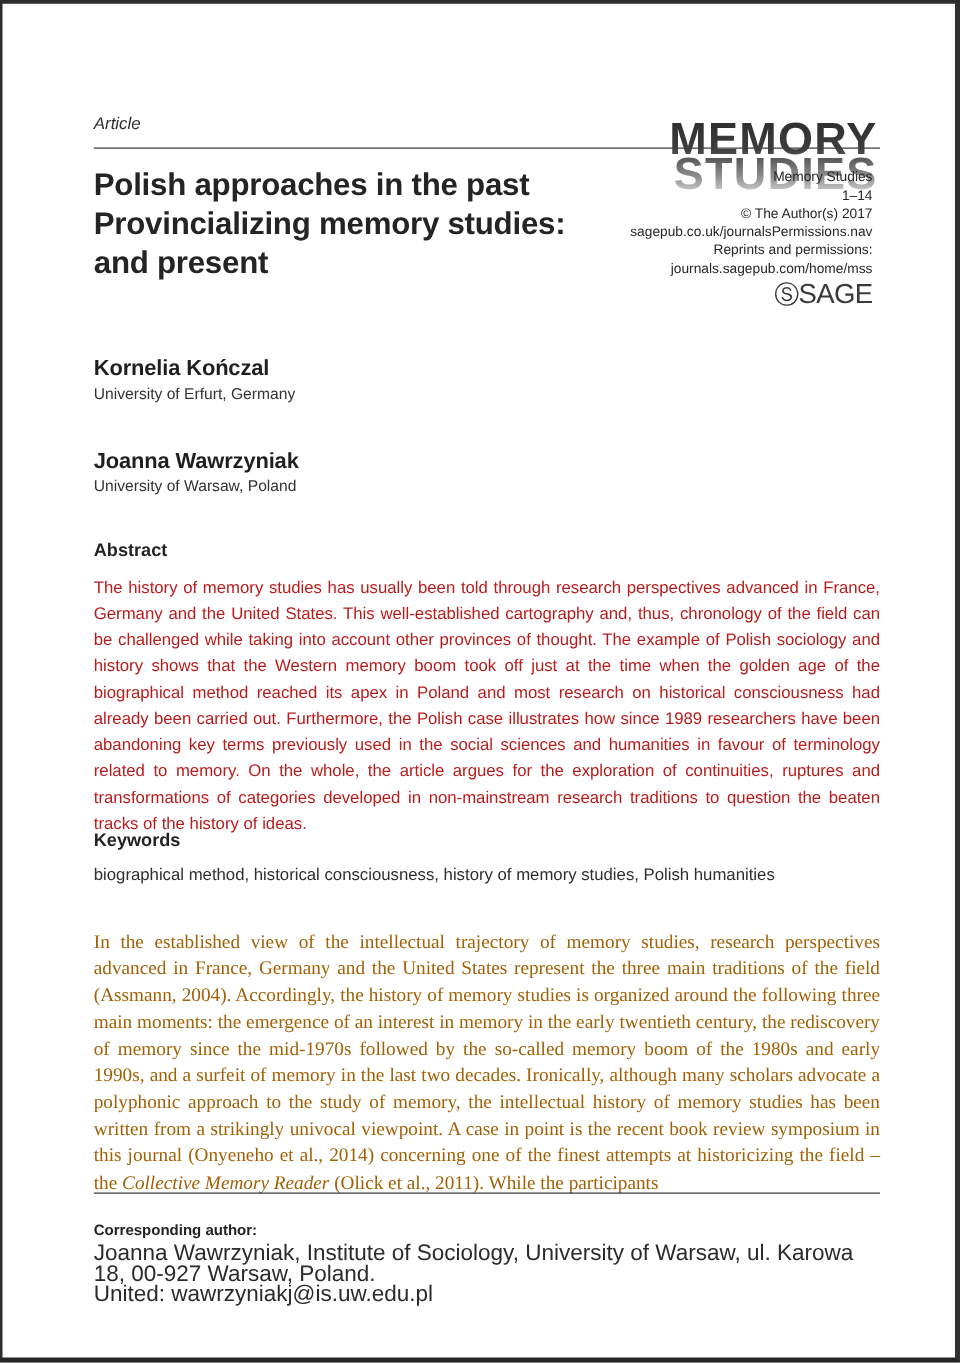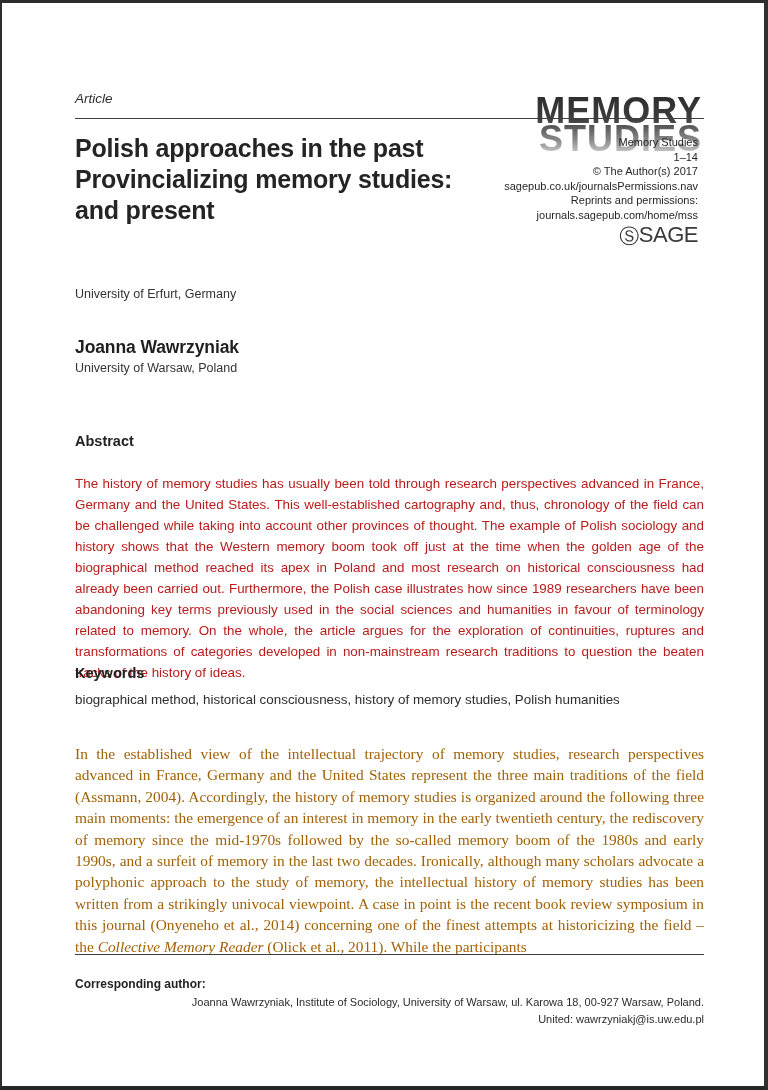--- a/index.html
+++ b/index.html
@@ -56,42 +56,42 @@
     display:flex; align-items:center; justify-content:flex-end; gap:0px;
   }
   .sage-circle { font-size:20px; line-height:20px; }
 
   .authors { position:absolute; top:281px; left:73px; }
   .author-name { font-weight:700; font-size:17.5px; color:#1f1f1f; letter-spacing:-0.1px; }
   .author-affil { font-size:12.5px; color:#333; margin-top:3px; }
   .author + .author { margin-top:36px; }
 
   .abstract { position:absolute; top:430px; left:73px; width:629px; }
-  .section-heading { font-weight:700; font-size:14.5px; color:#232323; margin-bottom:24px; }
+  .section-heading { font-weight:700; font-size:14.5px; color:#232323; margin-bottom:10px; }
   .abstract-text {
     font-size:13.4px; line-height:21px; text-align:justify; color:#b91c1c;
   }
 
   .keywords { position:absolute; top:662px; left:73px; width:629px; }
   .keywords .section-heading { margin-bottom:9px; }
   .keywords-text { font-size:13.4px; line-height:20px; color:#2e2e2e; }
 
   .body-text {
     position:absolute; top:740px; left:73px; width:629px;
     font-family:"Liberation Serif", serif;
     font-size:15.4px; line-height:21.4px; text-align:justify; color:#a16207;
   }
 
   .footer {
     position:absolute; top:951px; left:73px; width:629px;
     border-top:1.2px solid #3f3f3f;
     padding-top:22px;
   }
   .footer-heading { font-weight:700; font-size:12px; color:#232323; margin-bottom:3px; }
-  .footer-line { font-size:11px; line-height:16.5px; color:#2b2b2b;text-align:right; }
+  .footer-line { font-size:18px; line-height:16.5px; color:#2b2b2b; }
 </style>
 </head>
 <body>
 
 <div class="page">
 
   <div class="logo">
     <div>MEMORY</div>
     <div>STUDIES</div>
   </div>
@@ -113,20 +113,21 @@
     <div>Reprints and permissions:</div>
     <div>journals.sagepub.com/home/mss</div>
     <div class="sage-logo">
       <span class="sage-circle">Ⓢ</span>
         <span>SAGE</span>
     </div>
   </div>
 
   <div class="authors">
     <div class="author">
+      <div class="author-name">Kornelia Kończal</div>
       <div class="author-affil">University of Erfurt, Germany</div>
     </div>
     <div class="author">
       <div class="author-name">Joanna Wawrzyniak</div>
       <div class="author-affil">University of Warsaw, Poland</div>
     </div>
   </div>
 
   <div class="abstract">
     <div class="section-heading">Abstract</div>

